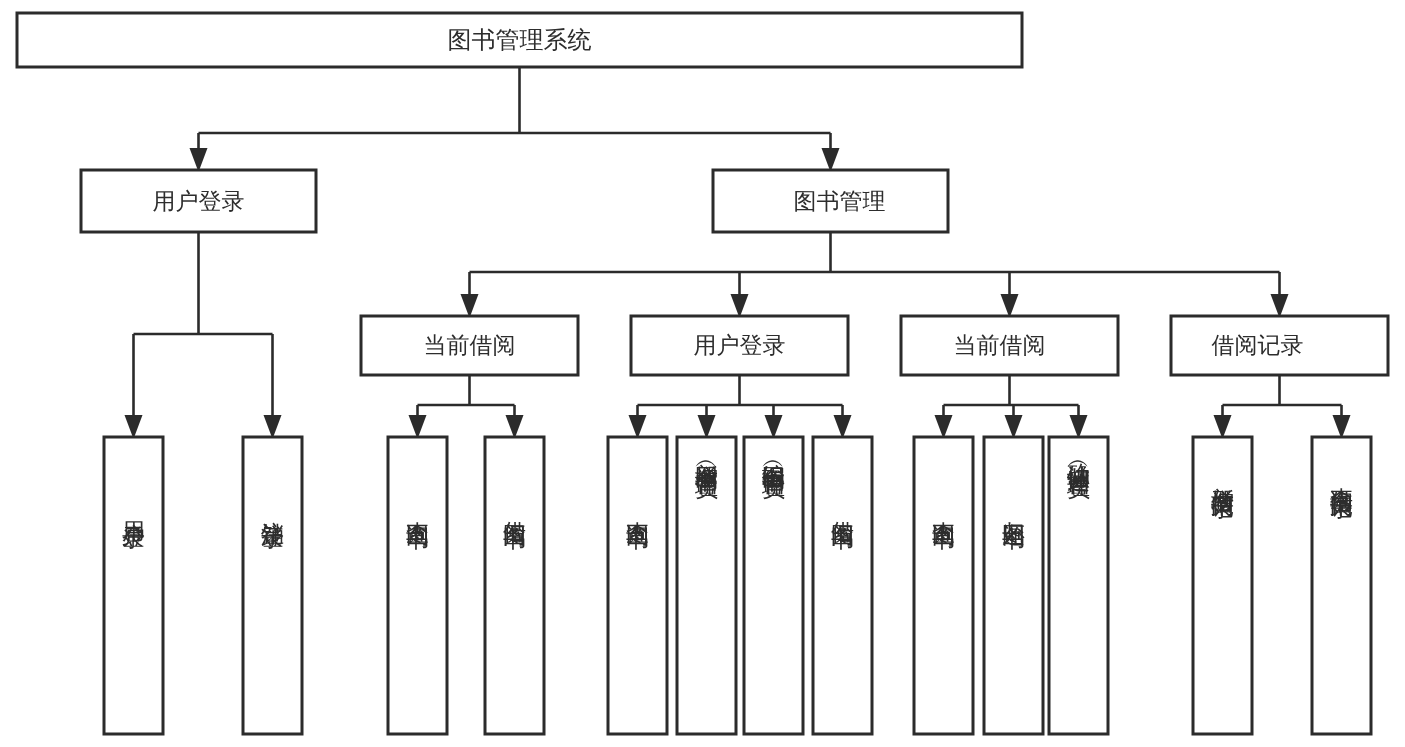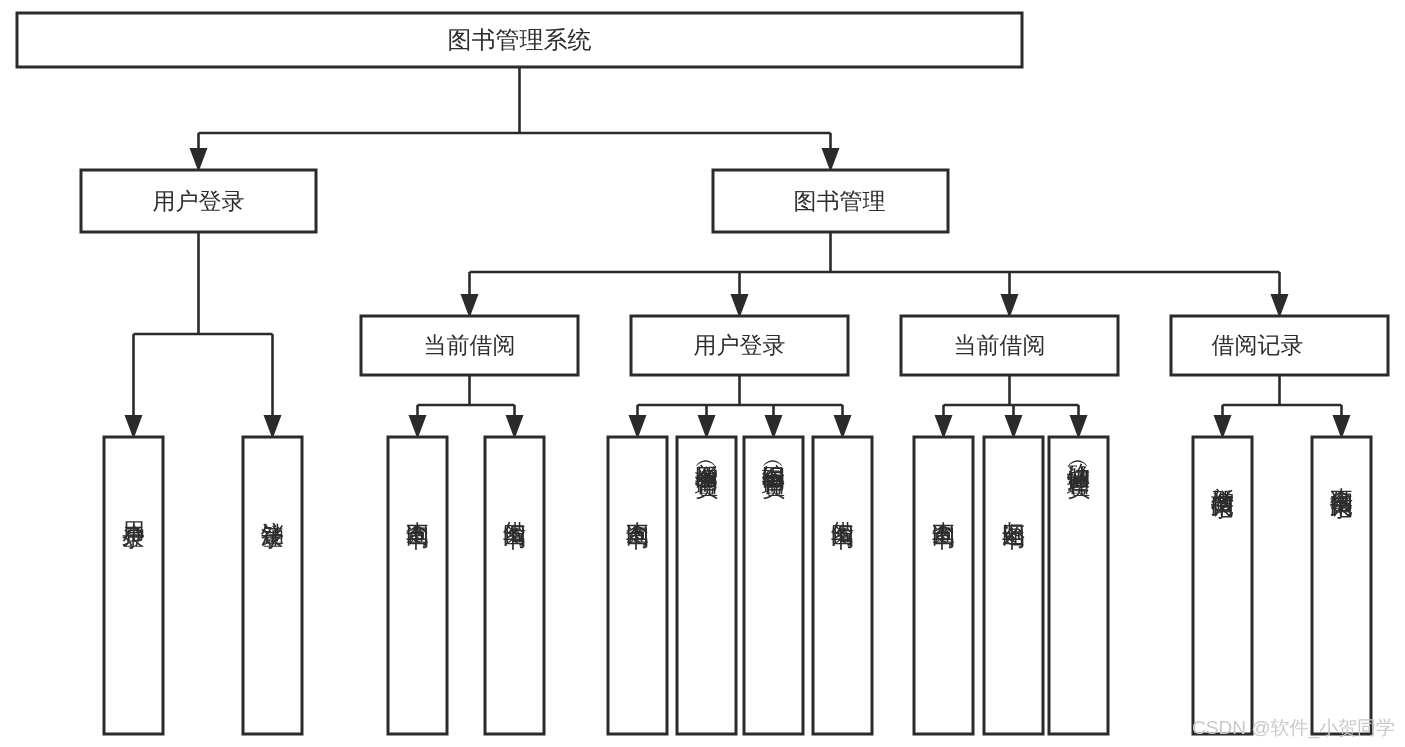--- a/index.html
+++ b/index.html
@@ -275,15 +275,14 @@
   </div>
 
   <div class="vlabel-wrap" style="left:1193px; top:437px; width:59px; height:297px; padding-top:32px;">
     <span class="vlabel-text">新增借阅记录</span>
   </div>
 
   <div class="vlabel-wrap" style="left:1312px; top:437px; width:59px; height:297px; padding-top:32px;">
     <span class="vlabel-text">查询借阅记录</span>
   </div>
 
-  <div id="watermark">CSDN @软件_小贺同学</div>
 
 </div>
 
 </body></html>

